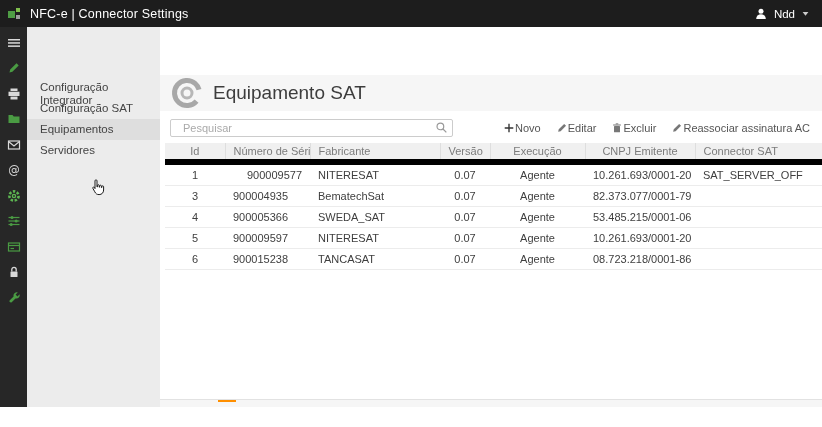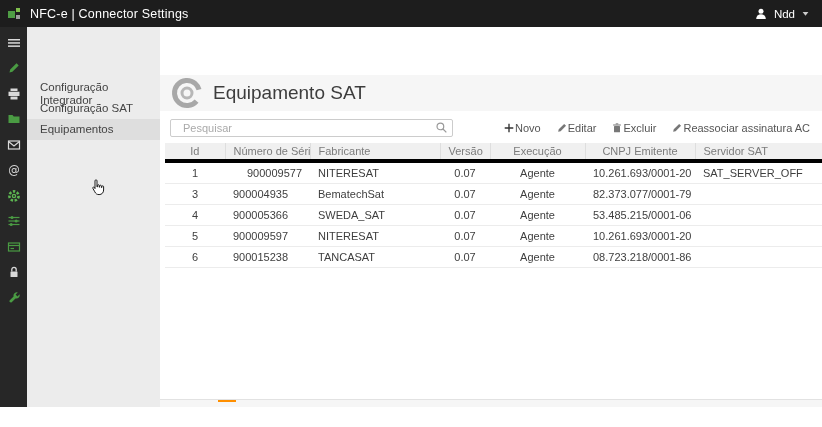--- a/index.html
+++ b/index.html
@@ -38,21 +38,21 @@
                   border-radius:2px; color:#333; outline:none; font-family:inherit; background:#fff; }
   .search-input::placeholder { color:#aaa; }
   .search-wrap .search-ic { position:absolute; right:5px; top:3px; display:flex; }
   .toolbar-buttons { margin-left:auto; display:flex; align-items:center; gap:15px; padding-right:4px; }
   .toolbar-btn { display:flex; align-items:center; gap:0; font-size:11px; color:#555; cursor:pointer; white-space:nowrap; }
   .toolbar-btn span[data-svg] { display:flex; }
 
   
   .grid { margin-left:5px; width:657px; border-collapse:collapse; font-size:11px; table-layout:fixed; }
   .grid th { background:#f0f0f0; color:#7b7b7b; font-weight:400; padding:2px 8px; height:16px;
-             border-bottom:4px solid #000000; border-left:1px solid #dedede; text-align:left;
+             border-bottom:6px solid #000000; border-left:1px solid #dedede; text-align:left;
              overflow:hidden; white-space:nowrap; cursor:pointer; }
   .grid th:first-child { border-left:none; }
   .grid td { padding:4px 8px; height:15px; border-bottom:1px solid #ececec; color:#3e3e3e;
              overflow:hidden; white-space:nowrap; }
 
   
   .pager { position:absolute; left:0; bottom:0; width:662px; height:28px; background:#f6f6f6;
            border-top:1px solid #e2e2e2; display:flex; align-items:center; padding:0 8px; }
   .pager-btn { width:24px; height:28px; display:flex; align-items:center; justify-content:center; cursor:pointer; }
   .page-current { position:relative; min-width:22px; height:28px; display:flex; align-items:center;
@@ -178,20 +178,21 @@
           <path fill="#4a9b43" d="M12.6 3.2a3.4 3.4 0 0 1-4.1 4.2L4.7 11.2a1.35 1.35 0 0 1-1.9-1.9l3.8-3.8a3.4 3.4 0 0 1 4.2-4.1L8.6 3.6l1.8 1.8 2.2-2.2z"></path>
         </svg>
       </div>
     </div>
 
   <div class="sidebar">
     <div class="sidebar-items">
         <div class="sidebar-item">Configuração Integrador</div>
         <div class="sidebar-item">Configuração SAT</div>
         <div class="sidebar-item selected">Equipamentos</div>
+        <div class="sidebar-item">Servidores</div>
       </div>
     <span class="cursor-hand">
       <svg width="16" height="18" viewBox="0 0 16 18">
         <path fill="#fff" stroke="#1a1a1a" stroke-width="1" d="M5 1.8c.55 0 1 .45 1 1v6.1h.4V7.6c0-.5.4-.9.9-.9s.9.4.9.9v1.6h.4V8.1c0-.5.4-.9.9-.9s.9.4.9.9v1.5h.4v-.9c0-.5.4-.9.9-.9s.9.4.9.9v3.3c0 2.6-1.7 4.6-4.5 4.6-2.3 0-3.4-1-4.3-2.8l-1.9-3.4c-.25-.45-.1-1 .35-1.25.4-.22.9-.1 1.2.25L4 10.6V2.8c0-.55.45-1 1-1z"></path>
       </svg>
     </span>
   </div>
 
   <div class="content">
 
@@ -268,21 +269,21 @@
           <col>
         </colgroup>
       <thead>
           <tr>
             <th style="text-align: center;">Id</th>
             <th style="text-align: left;">Número de Série</th>
             <th style="text-align: left;">Fabricante</th>
             <th style="text-align: center;">Versão</th>
             <th style="text-align: center;">Execução</th>
             <th style="text-align: center;">CNPJ Emitente</th>
-            <th style="text-align: left;">Servidor SAT</th>
+            <th style="text-align: left;">Connector SAT</th>
           </tr>
         </thead>
       <tbody>
           <tr>
             <td style="text-align: center;">1</td>
             <td style="text-align: right;">900009577</td>
             <td style="text-align: left;">NITERESAT</td>
             <td style="text-align: center;">0.07</td>
             <td style="text-align: center;">Agente</td>
             <td style="text-align: right;">10.261.693/0001-20</td>

